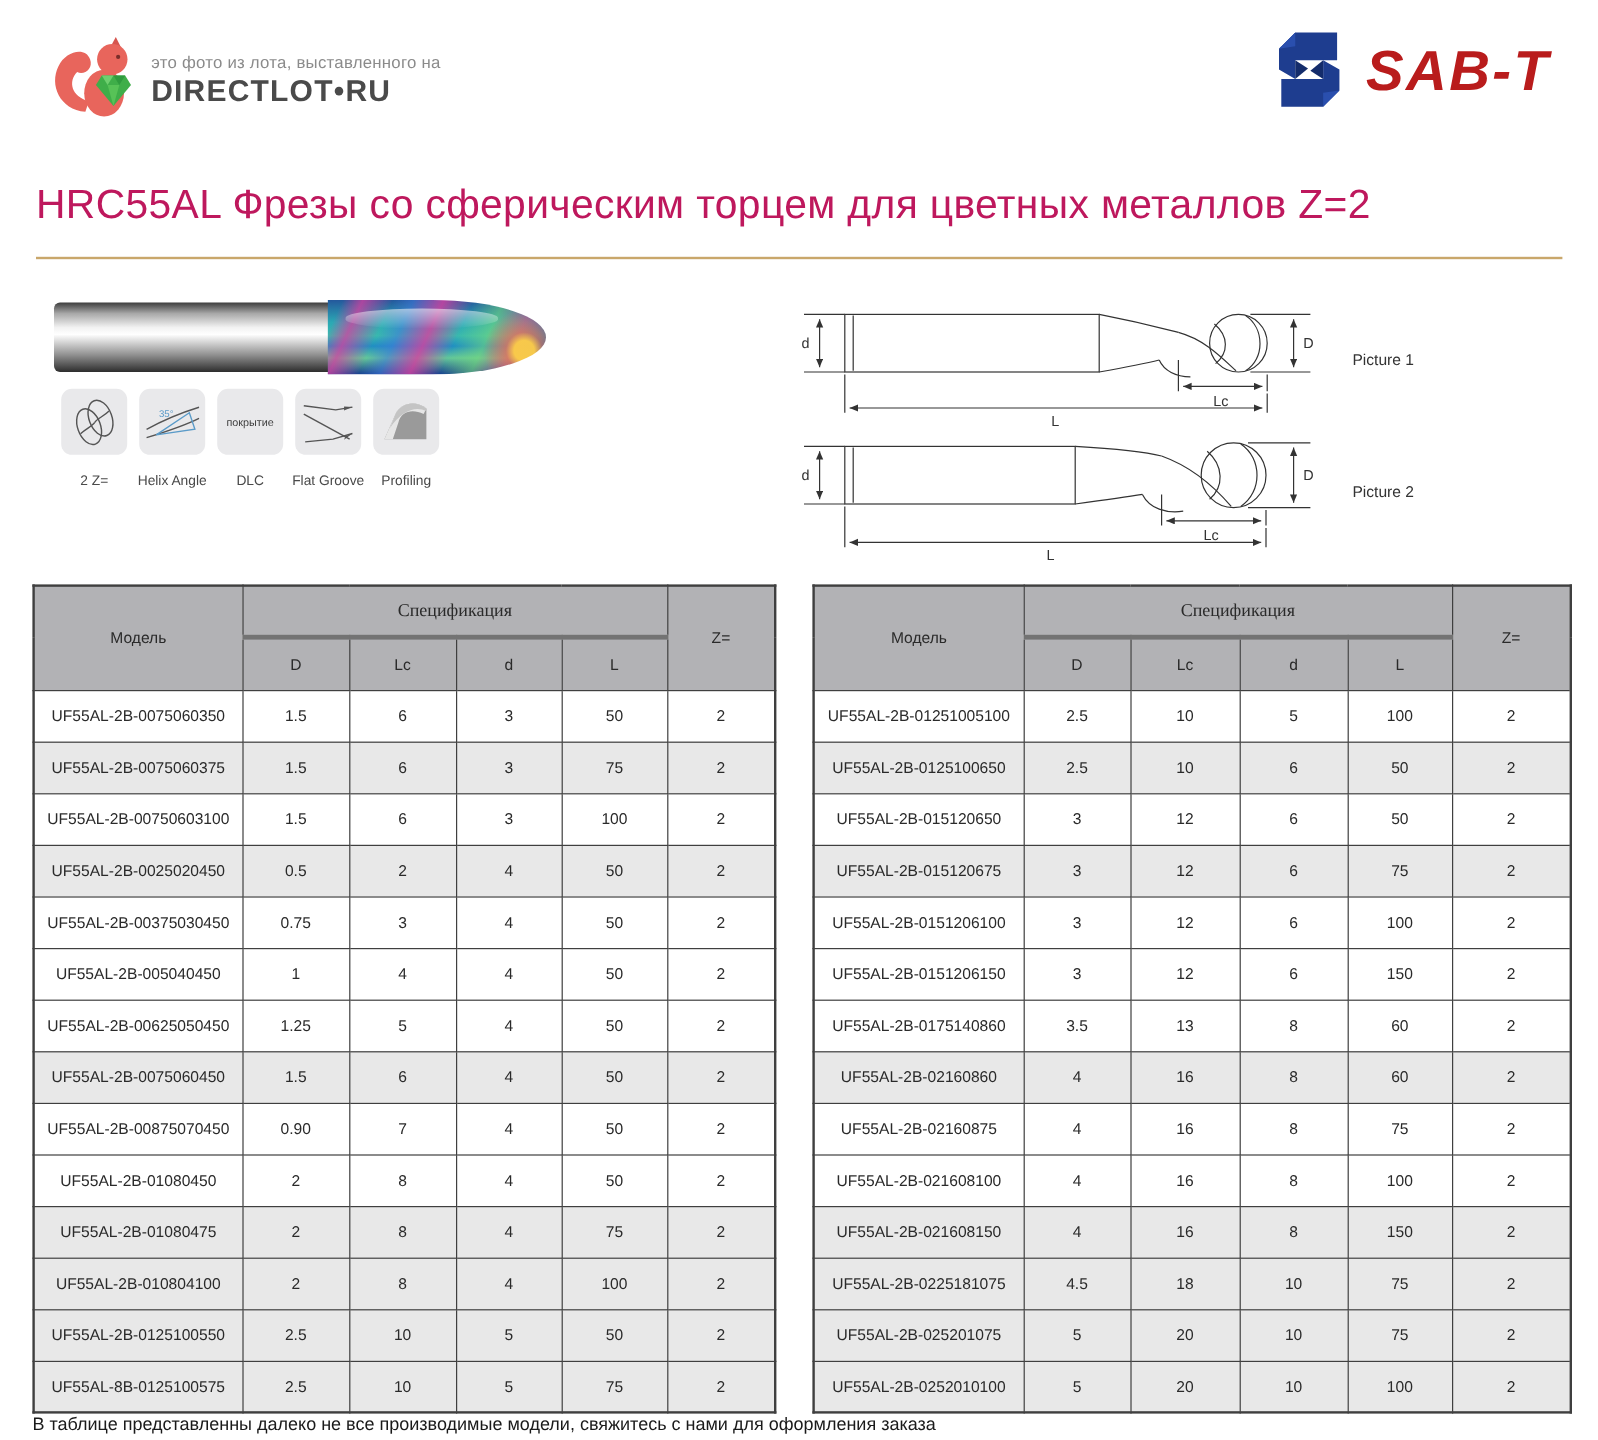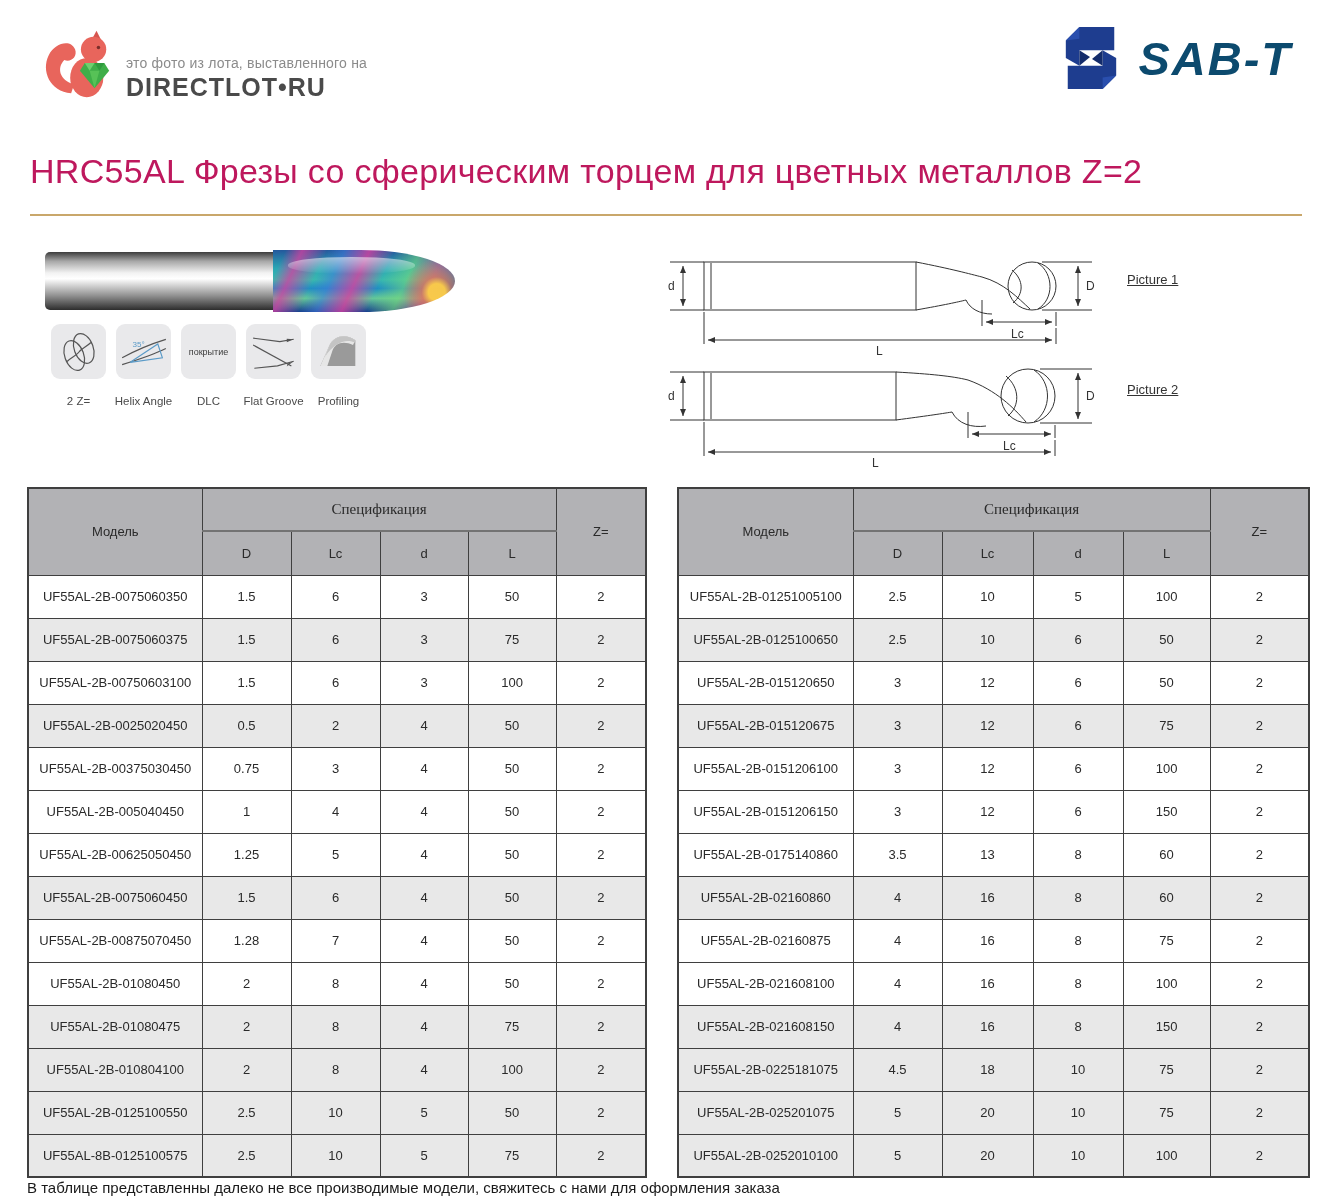--- a/index.html
+++ b/index.html
@@ -3,26 +3,26 @@
 <meta charset="utf-8">
 <style>
   * { margin:0; padding:0; box-sizing:border-box; }
   html,body { background:#fff; }
   .page {
     position:relative; width:1332px; height:1200px; background:#fff;
     font-family:"Liberation Sans", sans-serif; color:#2e2e2e; overflow:hidden;
   }
 
   
-  .dl-logo { position:absolute; left:38px; top:24px; display:flex; align-items:flex-end; gap:10px; }
+  .dl-logo { position:absolute; left:38px; top:24px; display:flex; align-items:center; gap:10px; }
   .dl-text { padding-top:8px; }
   .dl-tagline { font-size:14px; color:#8b8b8b; letter-spacing:.2px; }
   .dl-brand { font-size:25px; font-weight:bold; color:#4a4a4a; letter-spacing:1px; margin-top:2px; }
   .sabt-logo { position:absolute; right:40px; top:22px; display:flex; align-items:center; gap:16px; }
-  .sabt-brand { font-size:47px; font-weight:800; font-style:italic; color:#0c4a6e; letter-spacing:2px;text-align:right; }
+  .sabt-brand { font-size:47px; font-weight:800; font-style:italic; color:#b91c1c; letter-spacing:2px;text-align:right; }
 
   
   .title { position:absolute; left:30px; top:152px; width:1280px; font-size:34px; font-weight:400; color:#be185d; letter-spacing:.3px; }
   .title-rule { position:absolute; left:30px; top:214px; width:1272px; height:2px; background:#c9a76b; }
 
   
   .photo { position:absolute; left:45px; top:250px; width:410px; height:62px; }
   .shank {
     position:absolute; left:0; top:2px; width:232px; height:58px; border-radius:5px 0 0 5px;
     background:linear-gradient(180deg,#3c3c3c 0%,#a8a8a8 16%,#f2f2f2 36%,#ffffff 46%,#d2d2d2 58%,#8e8e8e 76%,#2d2d2d 100%);
@@ -45,35 +45,35 @@
   .feature { width:65px; display:flex; flex-direction:column; align-items:center; }
   .tile { width:55px; height:55px; background:#e9e9eb; border-radius:9px; display:flex; align-items:center; justify-content:center; }
   .tile-text { font-size:9px; color:#3c3c3c; }
   .feature-label { margin-top:16px; font-size:11.5px; color:#4a4a4a; white-space:nowrap; }
 
   
   .drawing { position:absolute; left:662px; width:670px; }
   .drawing-1 { top:248px; height:110px; }
   .drawing-2 { top:358px; height:112px; }
   .drawing svg { position:absolute; left:0; top:0; }
-  .drawing-caption { position:absolute; left:465px; top:24px; font-size:13px; color:#333;text-decoration:underline; }
+  .drawing-caption { position:absolute; left:465px; top:44px; font-size:13px; color:#333; }
   .dim-label { font-size:12px; fill:#333; font-family:"Liberation Sans",sans-serif; }
 
   
   .suitability { position:absolute; left:48px; top:430px; display:flex; gap:9px; width:625px; }
   .bullet-dot { flex:0 0 auto; width:11px; height:11px; border-radius:50%; background:#1878b4; margin-top:8px; }
   .suitability-text { font-size:22.5px; color:#383838; line-height:1.17; }
 
   
   .spec-table { position:absolute; top:487px; border-collapse:collapse; table-layout:fixed; border:2px solid #3f3f3f; }
   .spec-table-left  { left:27px;  width:618px; }
   .spec-table-right { left:677px; width:631px; }
   .spec-table th, .spec-table td { border:1px solid #3f3f3f; text-align:center; vertical-align:middle; padding:0; }
   .spec-table th { background:#b2b2b5; font-weight:400; font-size:13px; color:#2a2a2a; }
-  .spec-table .spec-th { font-family:"Liberation Serif", serif; font-size:15px; height:43px; border-bottom:2px solid #737373; }
+  .spec-table .spec-th { font-family:"Liberation Serif", serif; font-size:15px; height:43px; border-bottom:4px solid #737373; }
   .spec-table .sub-th { height:44px; }
   .spec-table td { height:43px; font-size:13px; color:#2a2a2a; background:#fff; }
   .spec-table tr.alt td { background:#e8e8e8; }
 
   .footnote { position:absolute; left:27px; top:1179px; font-size:15px; color:#1a1a1a; }
 </style>
 </head>
 <body>
 
 <div class="page">
@@ -320,21 +320,21 @@
         <tr class="alt">
           <td>UF55AL-2B-0075060450</td>
           <td>1.5</td>
           <td>6</td>
           <td>4</td>
           <td>50</td>
           <td>2</td>
         </tr>
         <tr>
           <td>UF55AL-2B-00875070450</td>
-          <td>1.28</td>
+          <td>0.90</td>
           <td>7</td>
           <td>4</td>
           <td>50</td>
           <td>2</td>
         </tr>
         <tr>
           <td>UF55AL-2B-01080450</td>
           <td>2</td>
           <td>8</td>
           <td>4</td>

